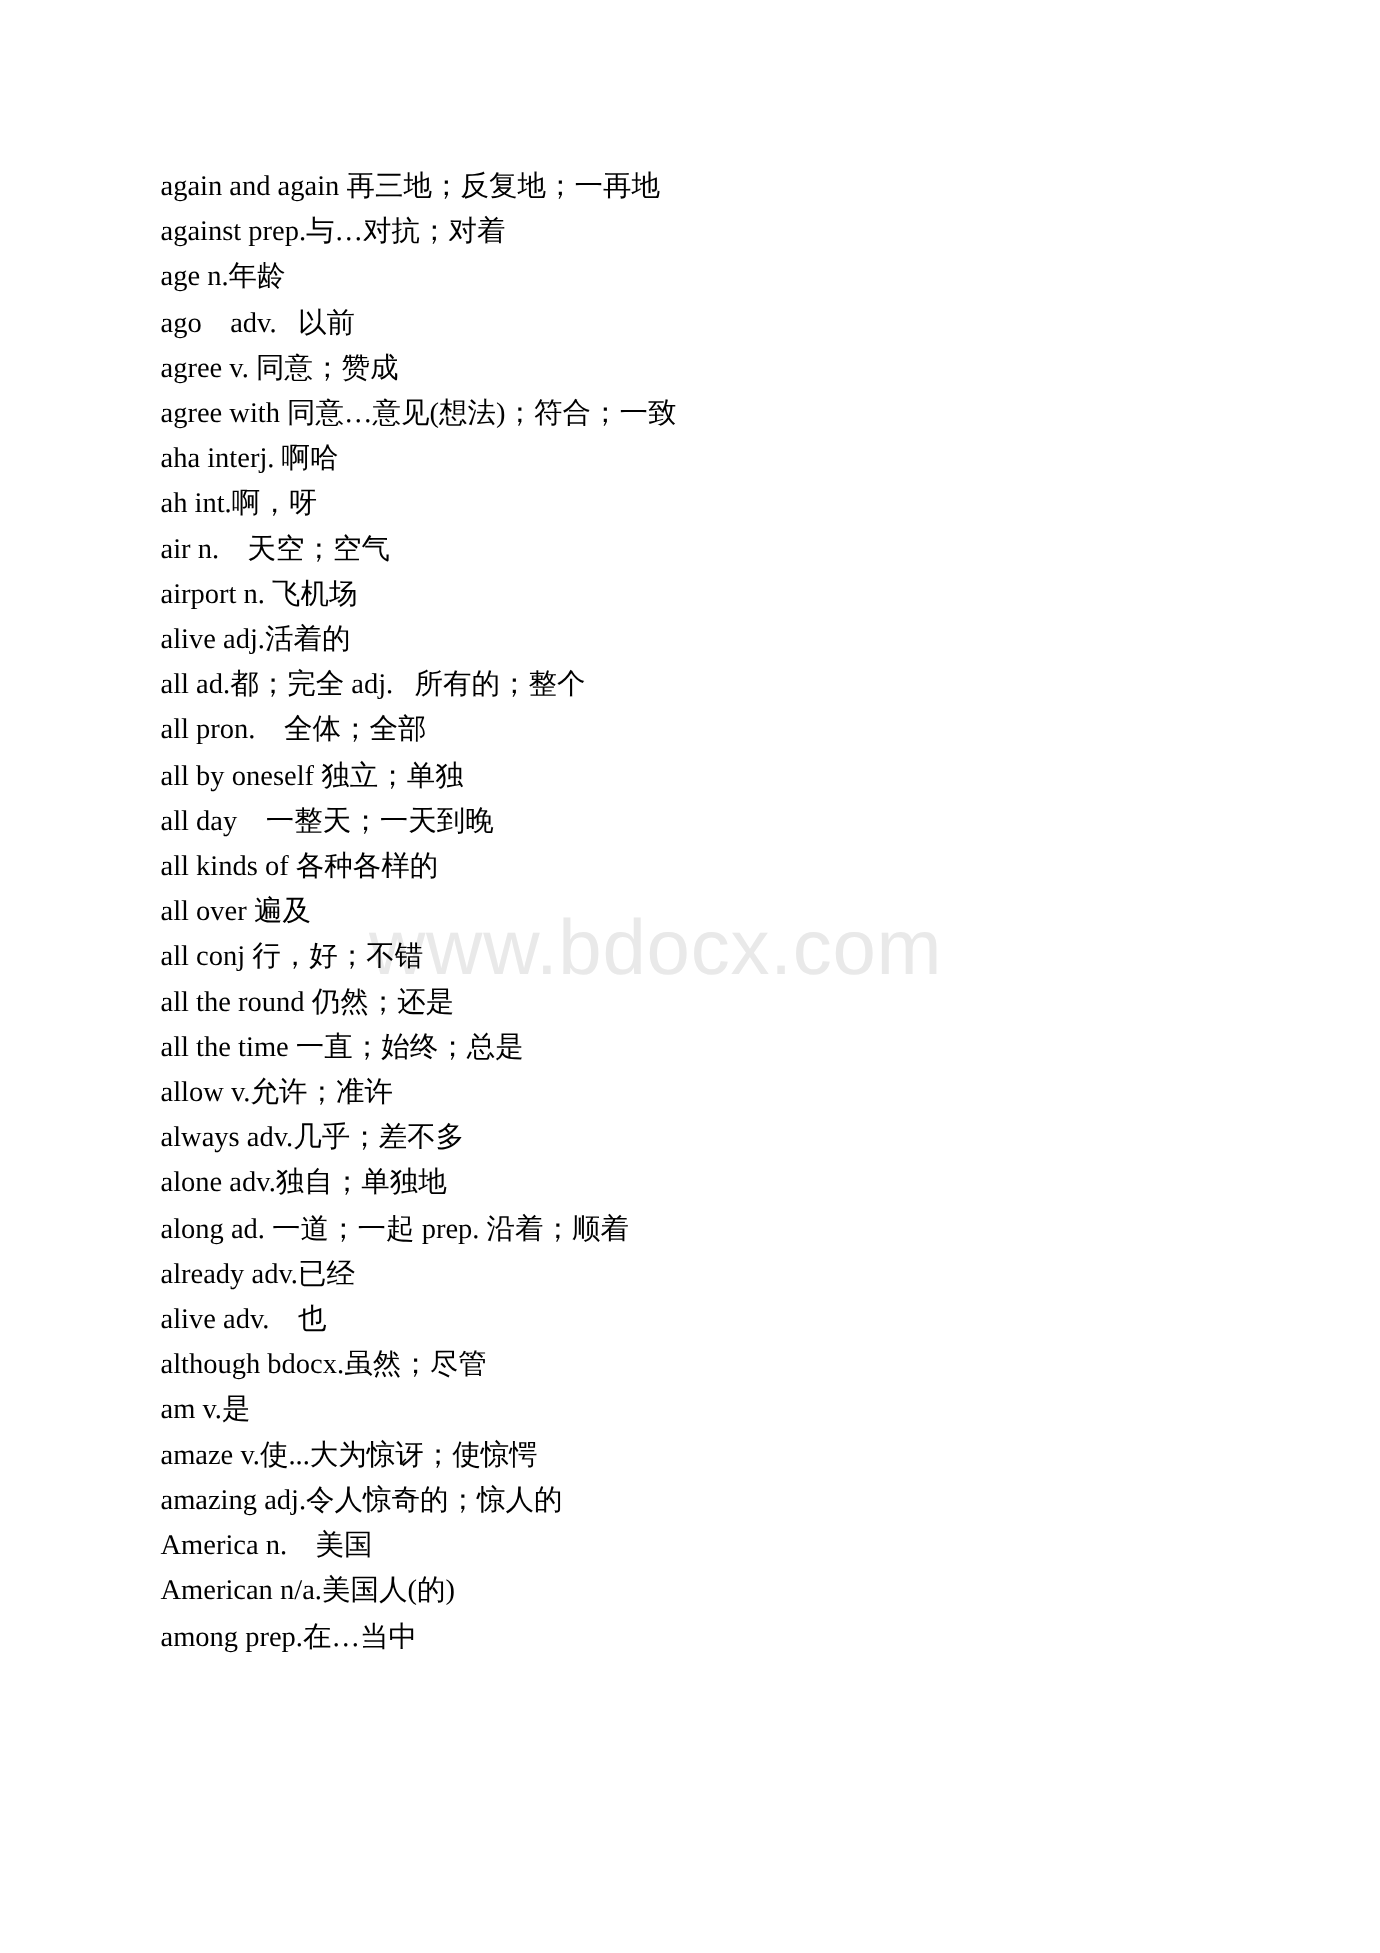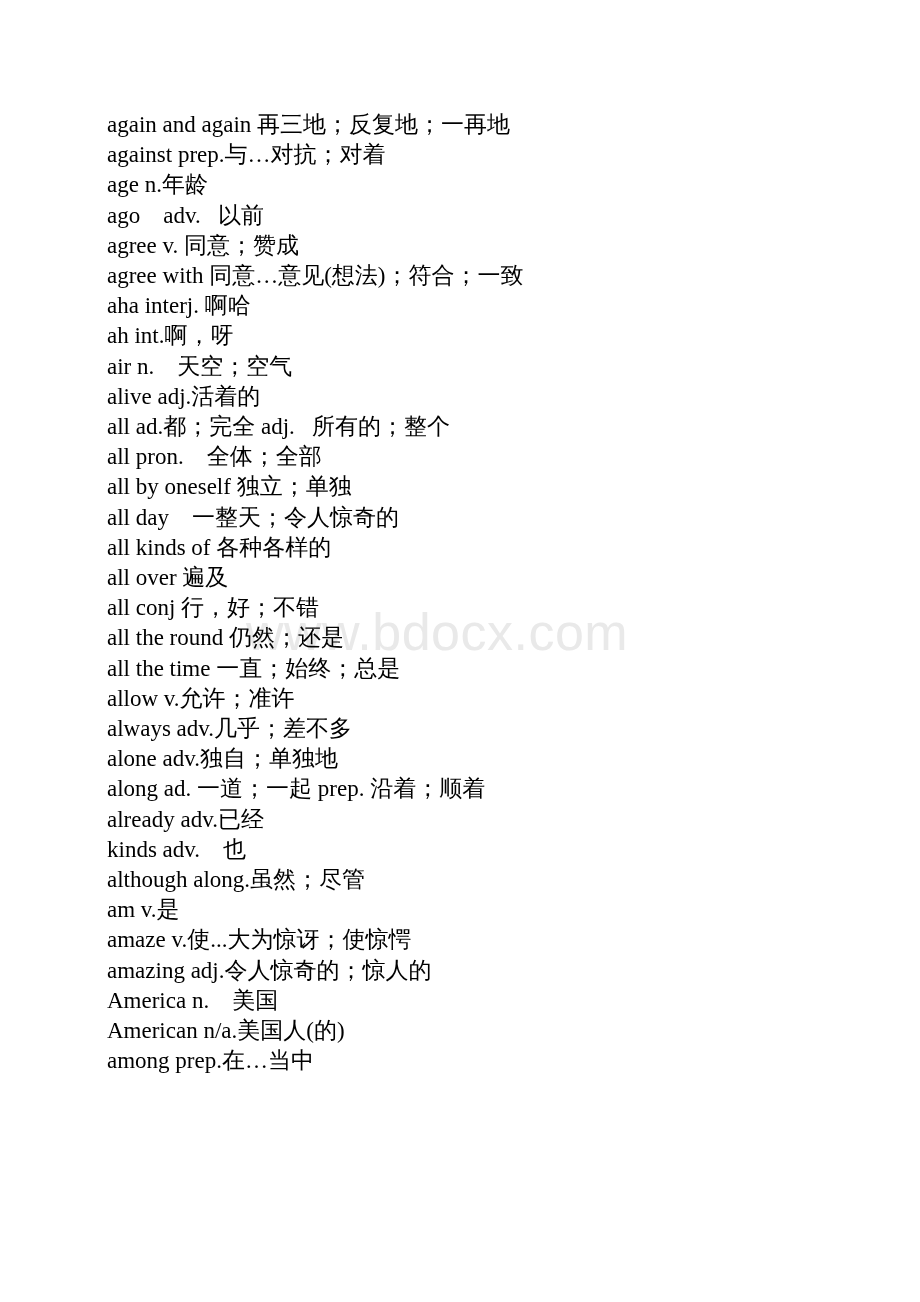--- a/index.html
+++ b/index.html
@@ -38,21 +38,21 @@
   
   #glossary {
     position: absolute;
     left: 107px;
     top: 110px;
     width: 700px;
     z-index: 2;
   }
 
   .entry {
-    font-size: 23px;
+    font-size: 19px;
     line-height: 30.2px;
     color: #000000;
     white-space: pre;
     letter-spacing: 0px;
   }
 </style>
 </head>
 <body>
 
 <div id="page" style="background: rgb(255, 255, 255);">
@@ -62,37 +62,38 @@
   <div id="glossary">
       <div class="entry">again and again 再三地；反复地；一再地</div>
       <div class="entry">against prep.与…对抗；对着</div>
       <div class="entry">age n.年龄</div>
       <div class="entry">ago    adv.   以前</div>
       <div class="entry">agree v. 同意；赞成</div>
       <div class="entry">agree with 同意…意见(想法)；符合；一致</div>
       <div class="entry">aha interj. 啊哈</div>
       <div class="entry">ah int.啊，呀</div>
       <div class="entry">air n.    天空；空气</div>
+      <div class="entry">airport n. 飞机场</div>
       <div class="entry">alive adj.活着的</div>
       <div class="entry">all ad.都；完全 adj.   所有的；整个</div>
       <div class="entry">all pron.    全体；全部</div>
       <div class="entry">all by oneself 独立；单独</div>
-      <div class="entry">all day    一整天；令人惊奇的</div>
+      <div class="entry">all day    一整天；一天到晚</div>
       <div class="entry">all kinds of 各种各样的</div>
       <div class="entry">all over 遍及</div>
       <div class="entry">all conj 行，好；不错</div>
       <div class="entry">all the round 仍然；还是</div>
       <div class="entry">all the time 一直；始终；总是</div>
       <div class="entry">allow v.允许；准许</div>
       <div class="entry">always adv.几乎；差不多</div>
       <div class="entry">alone adv.独自；单独地</div>
       <div class="entry">along ad. 一道；一起 prep. 沿着；顺着</div>
       <div class="entry">already adv.已经</div>
-      <div class="entry">kinds adv.    也</div>
-      <div class="entry">although along.虽然；尽管</div>
+      <div class="entry">alive adv.    也</div>
+      <div class="entry">although bdocx.虽然；尽管</div>
       <div class="entry">am v.是</div>
       <div class="entry">amaze v.使...大为惊讶；使惊愕</div>
       <div class="entry">amazing adj.令人惊奇的；惊人的</div>
       <div class="entry">America n.    美国</div>
       <div class="entry">American n/a.美国人(的)</div>
       <div class="entry">among prep.在…当中</div>
     </div>
 
 </div>
 

